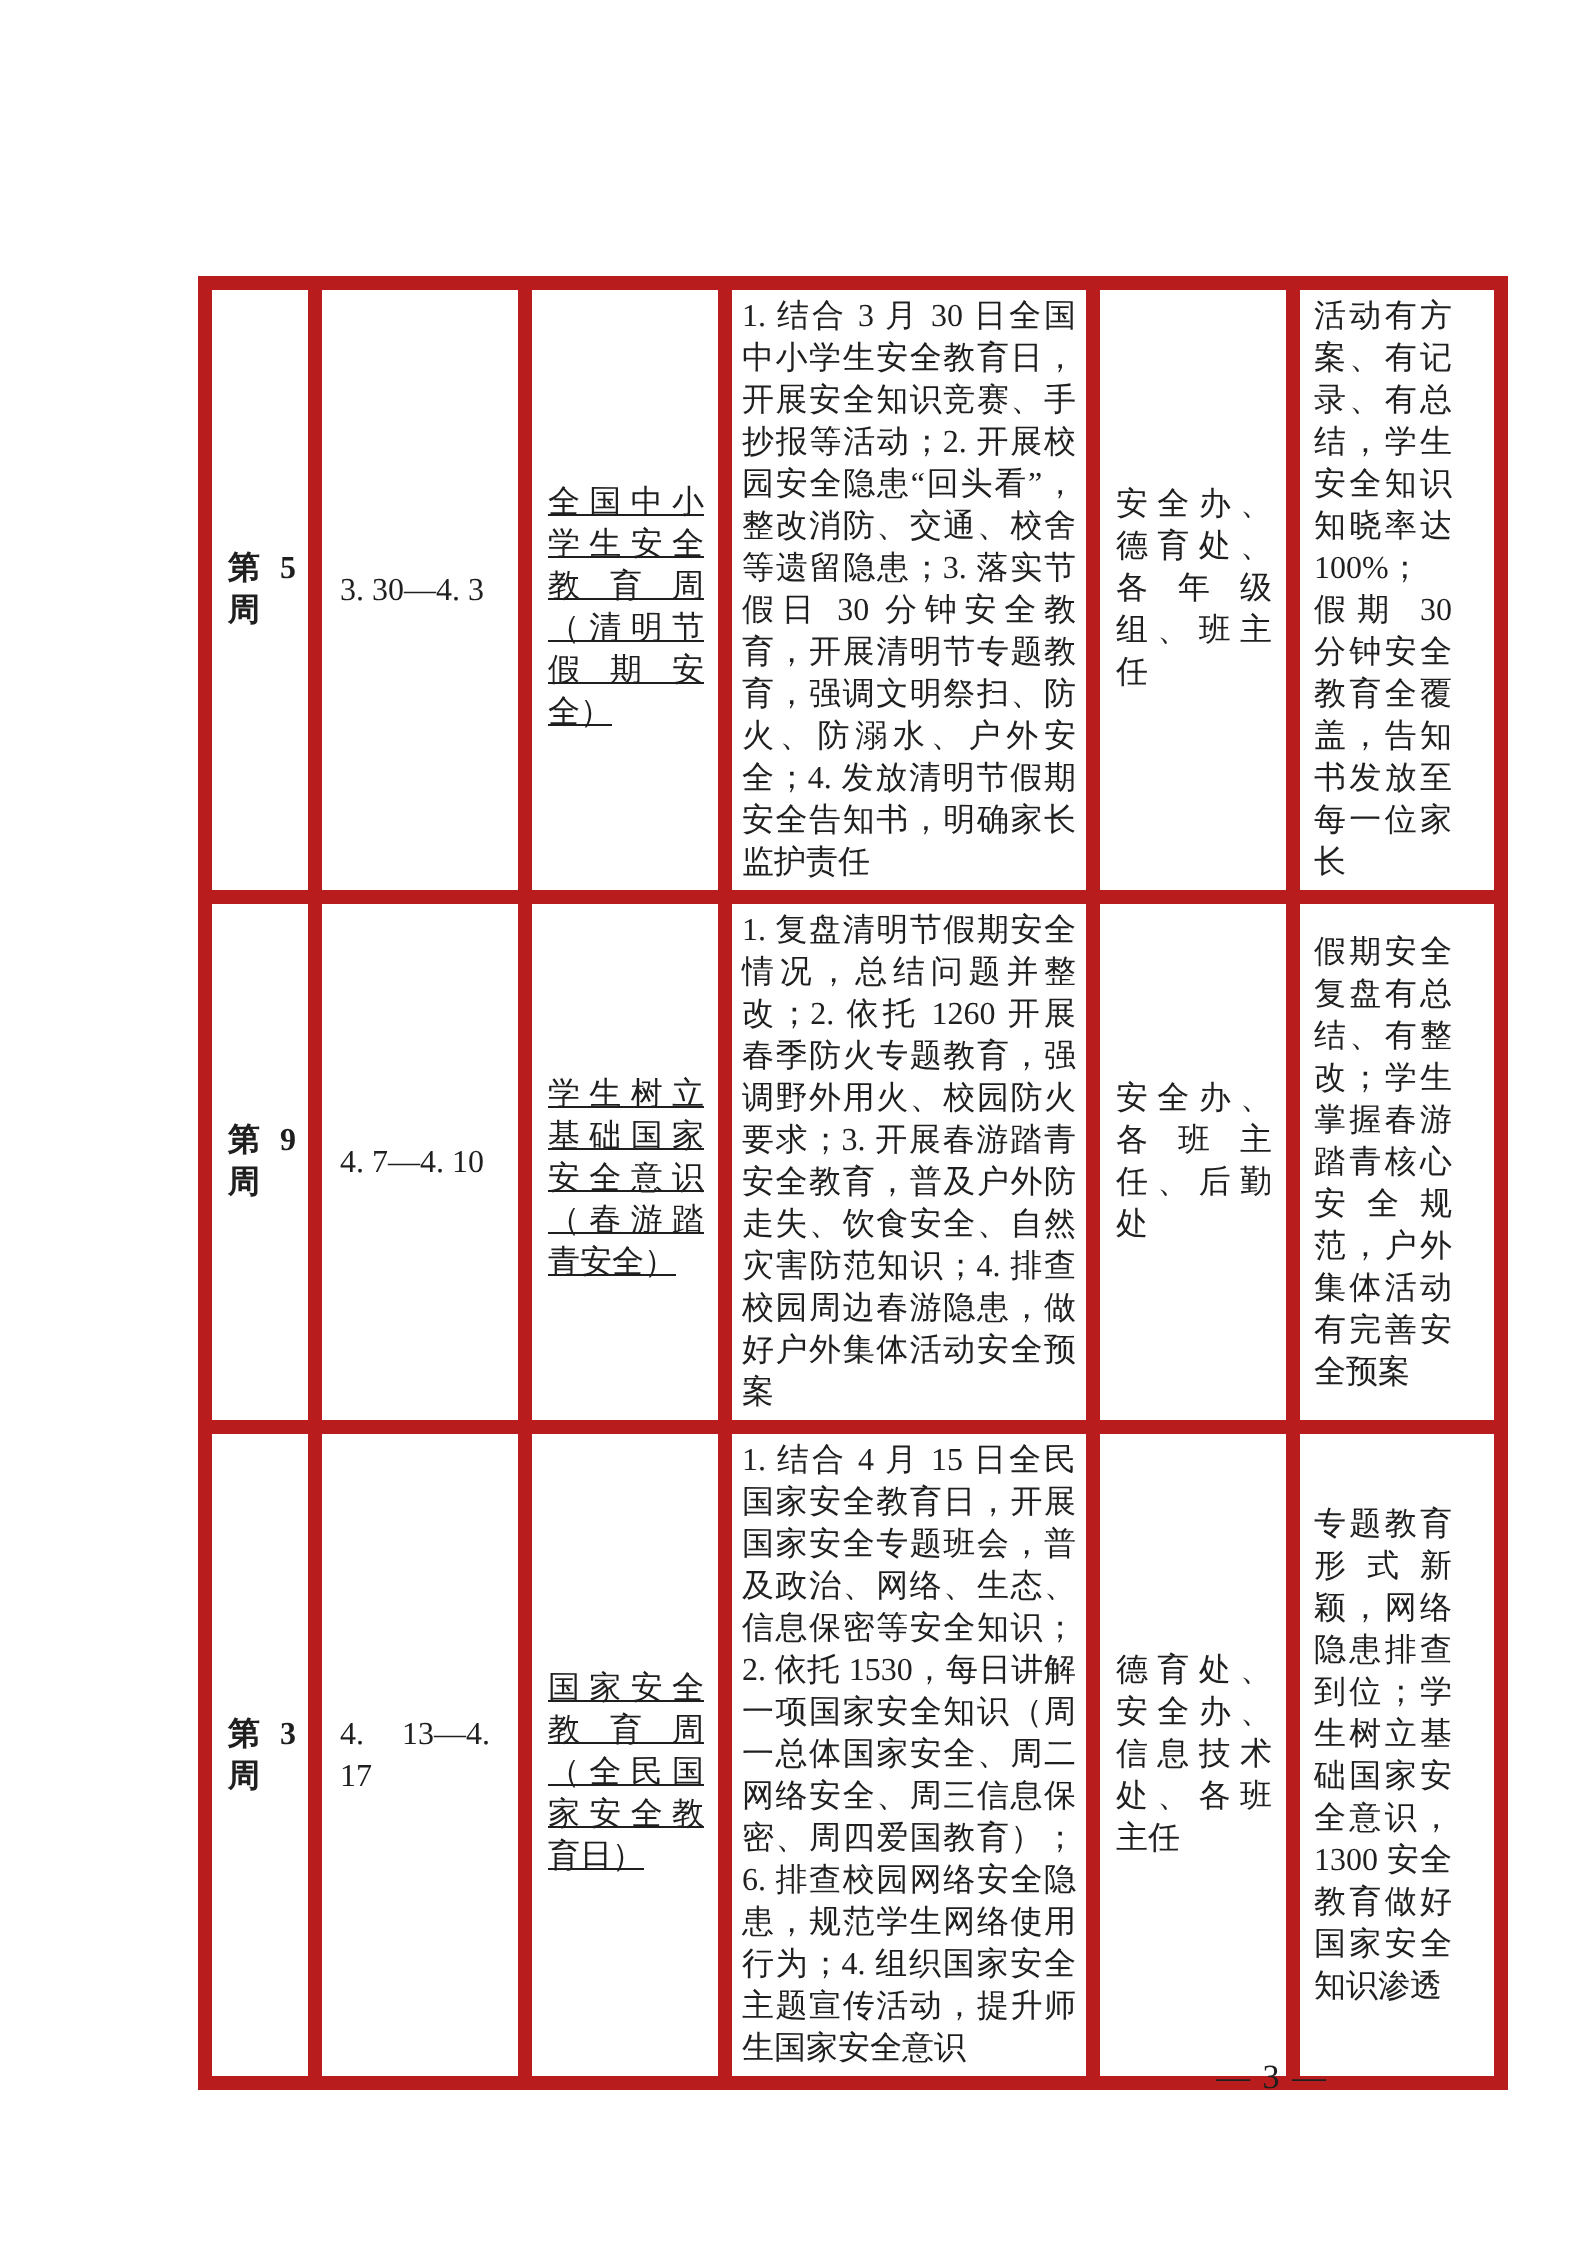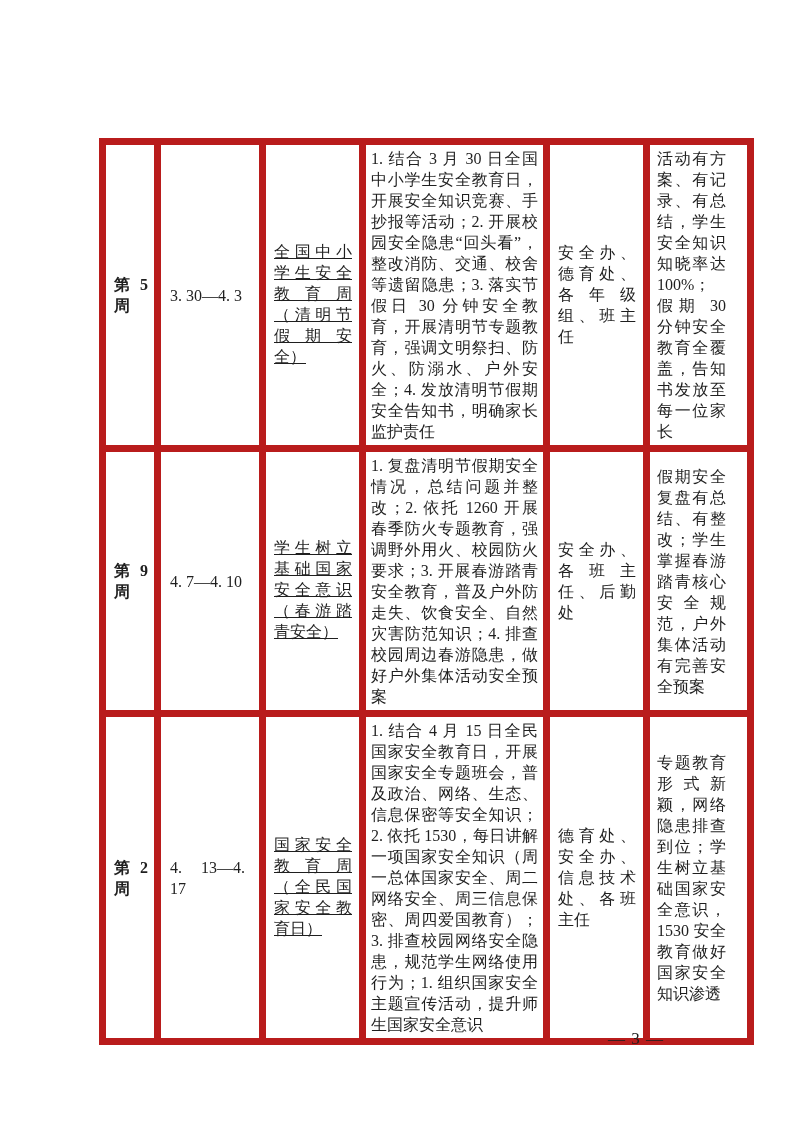--- a/index.html
+++ b/index.html
@@ -76,25 +76,25 @@
       </tr>
       <tr class="row-2">
         <td class="col-week">第 9 周</td>
         <td class="col-dates">4. 7—4. 10</td>
         <td class="col-theme">学生树立基础国家安全意识（春游踏青安全）</td>
         <td class="col-activities">1. 复盘清明节假期安全情况，总结问题并整改；2. 依托 1260 开展春季防火专题教育，强调野外用火、校园防火要求；3. 开展春游踏青安全教育，普及户外防走失、饮食安全、自然灾害防范知识；4. 排查校园周边春游隐患，做好户外集体活动安全预案</td>
         <td class="col-responsible">安全办、各班主任、后勤处</td>
         <td class="col-outcome">假期安全复盘有总结、有整改；学生掌握春游踏青核心安全规范，户外集体活动有完善安全预案</td>
       </tr>
       <tr class="row-3">
-        <td class="col-week">第 2 周</td>
+        <td class="col-week">第 3 周</td>
         <td class="col-dates">4. 13—4. 17</td>
         <td class="col-theme">国家安全教育周（全民国家安全教育日）</td>
-        <td class="col-activities">1. 结合 4 月 15 日全民国家安全教育日，开展国家安全专题班会，普及政治、网络、生态、信息保密等安全知识；2. 依托 1530，每日讲解一项国家安全知识（周一总体国家安全、周二网络安全、周三信息保密、周四爱国教育）；3. 排查校园网络安全隐患，规范学生网络使用行为；1. 组织国家安全主题宣传活动，提升师生国家安全意识</td>
+        <td class="col-activities">1. 结合 4 月 15 日全民国家安全教育日，开展国家安全专题班会，普及政治、网络、生态、信息保密等安全知识；2. 依托 1530，每日讲解一项国家安全知识（周一总体国家安全、周二网络安全、周三信息保密、周四爱国教育）；6. 排查校园网络安全隐患，规范学生网络使用行为；4. 组织国家安全主题宣传活动，提升师生国家安全意识</td>
         <td class="col-responsible">德育处、安全办、信息技术处、各班主任</td>
-        <td class="col-outcome">专题教育形式新颖，网络隐患排查到位；学生树立基础国家安全意识，1530 安全教育做好国家安全知识渗透</td>
+        <td class="col-outcome">专题教育形式新颖，网络隐患排查到位；学生树立基础国家安全意识，1300 安全教育做好国家安全知识渗透</td>
       </tr>
     </tbody>
   </table>
 
   <div class="page-footer">— 3 —</div>
 
 </div>
 
 </body></html>

